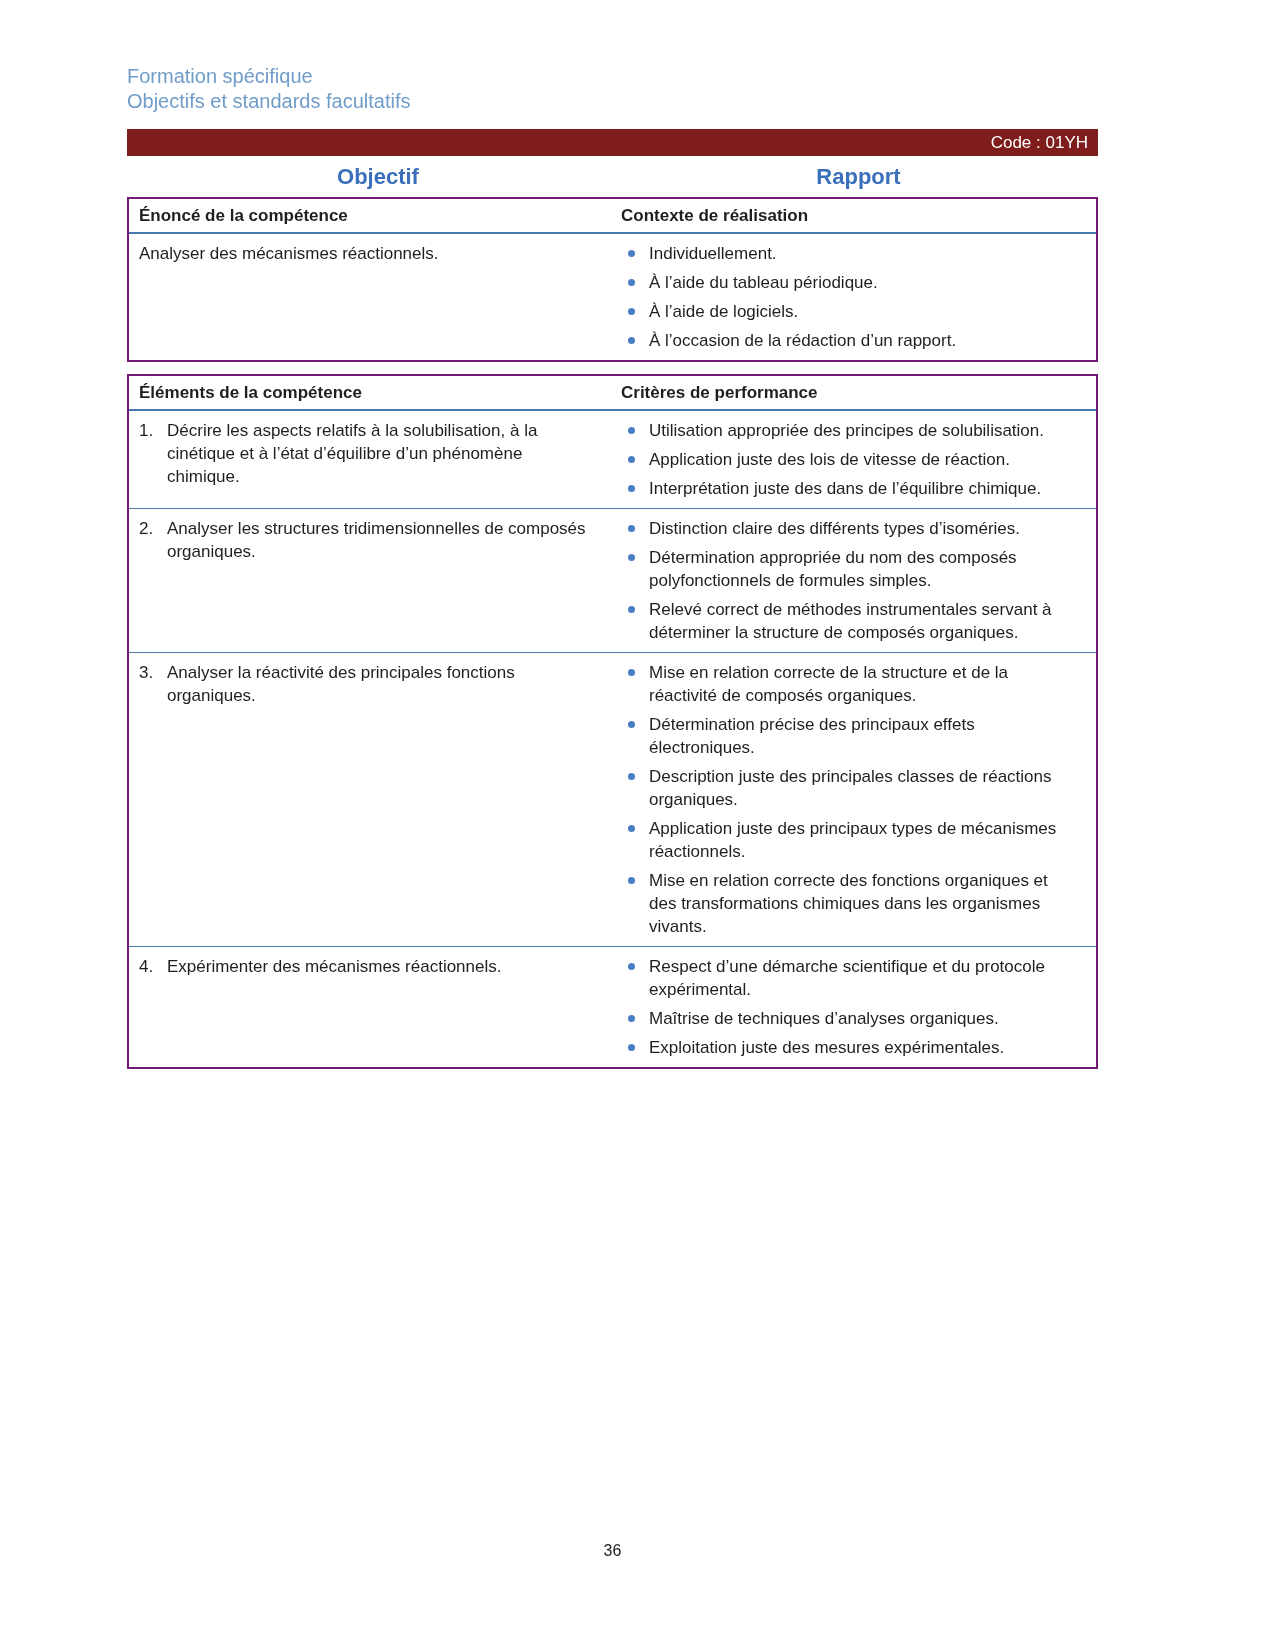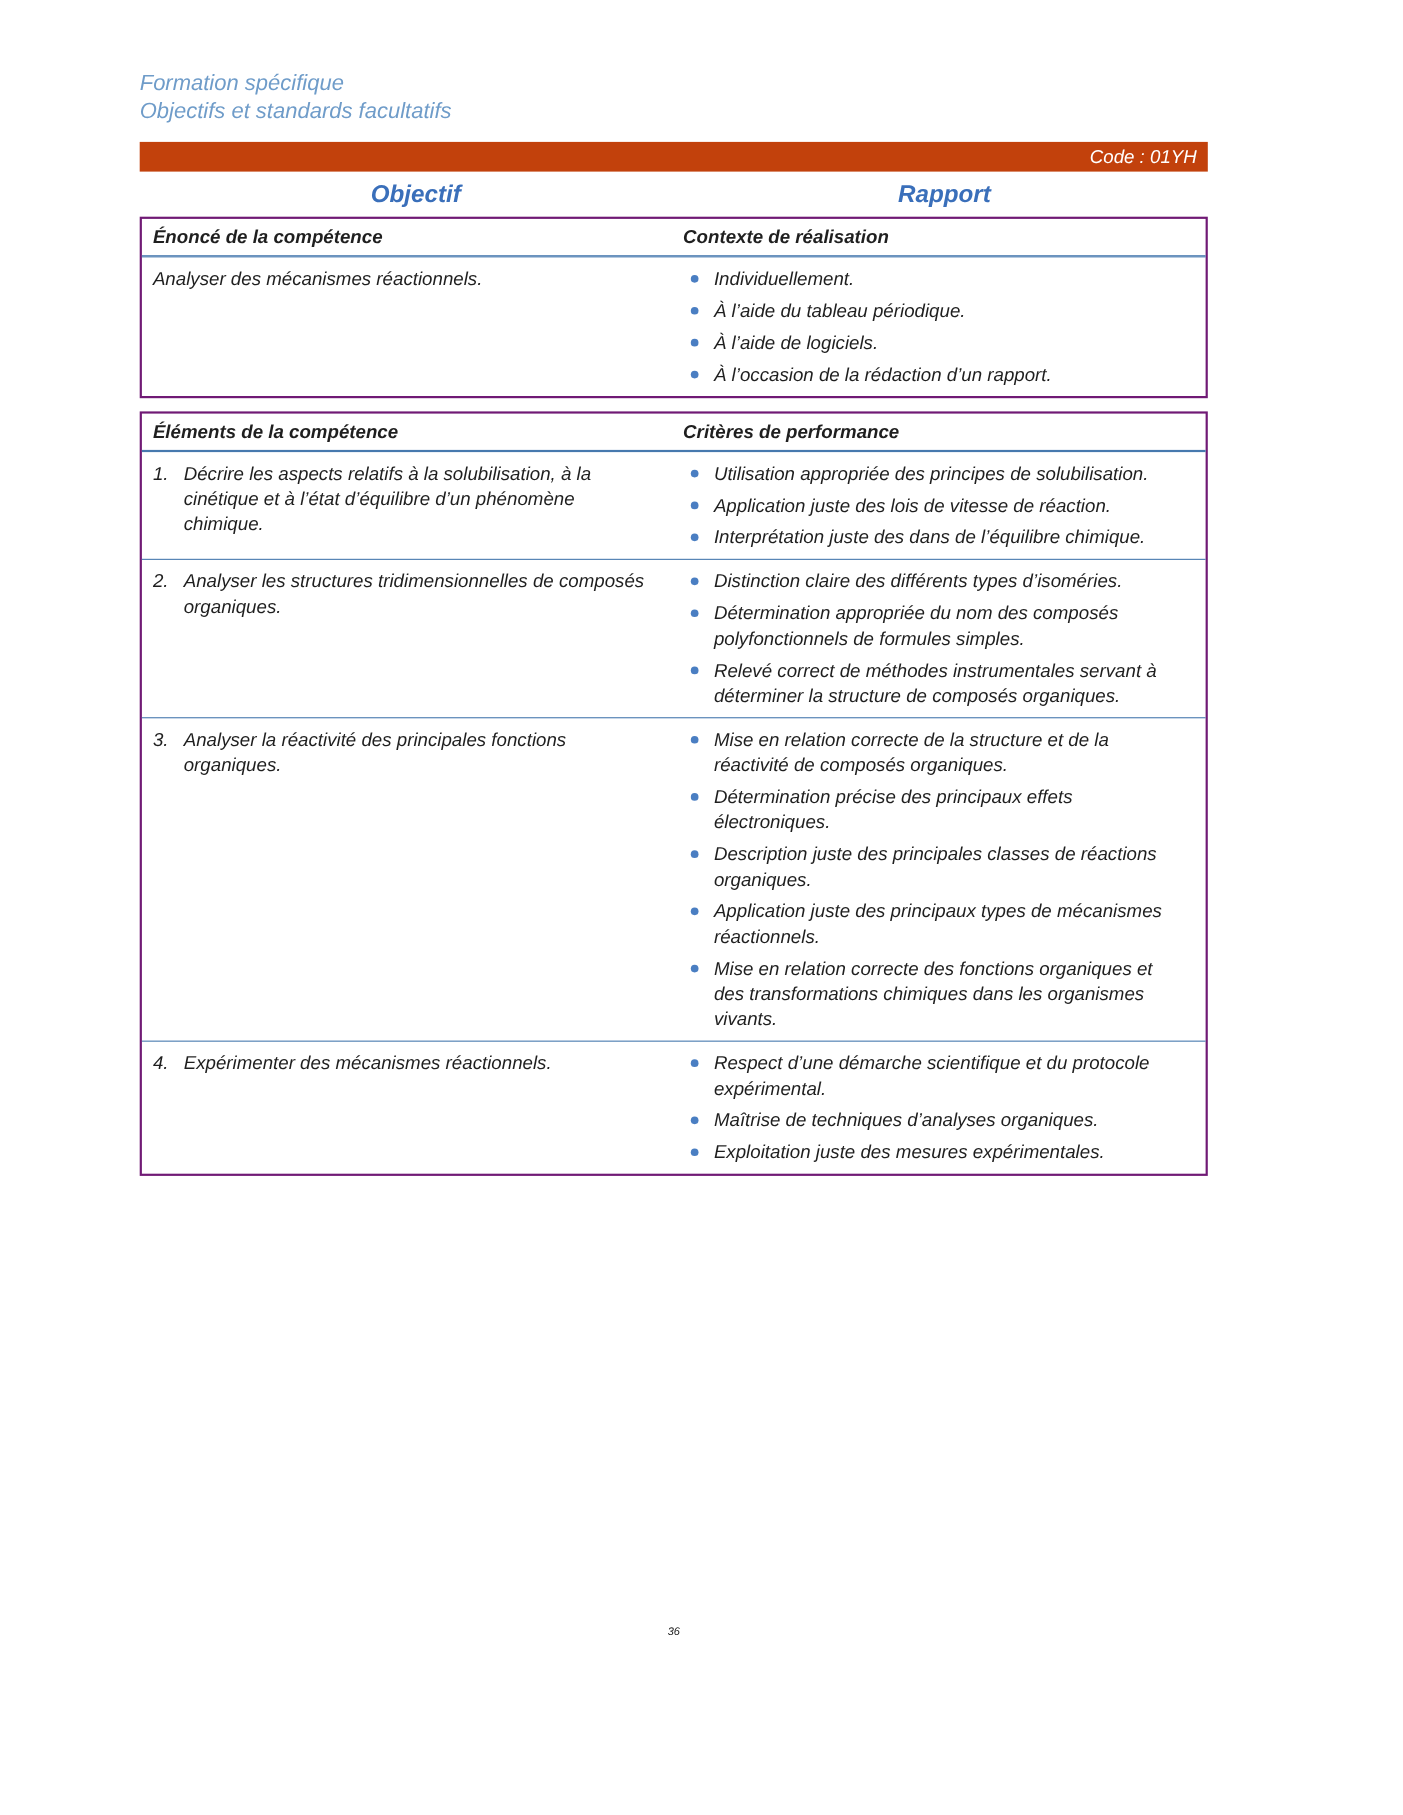--- a/index.html
+++ b/index.html
@@ -8,38 +8,37 @@
     background: #ffffff;
     font-family: "Liberation Sans", sans-serif;
     color: #1f1f1f;
   }
   .page {
     position: relative;
     width: 1275px;
     height: 1650px;
     background: #ffffff;
     overflow: hidden;
-    font-style: italic;
   }
   .content {
     position: absolute;
     left: 127px;
     top: 64px;
     width: 971px;
   }
   
   .doc-header {
     color: #6f9cc9;
     font-size: 20px;
     line-height: 25px;
     margin-bottom: 15px;
   }
   
   .code-banner {
-    background: #c2410c;
+    background: #7f1d1d;
     height: 27px;
     line-height: 27px;
     color: #ffffff;
     font-size: 17px;
     text-align: right;
     padding-right: 10px;
     box-sizing: border-box;
   }
   
   .col-titles {
@@ -102,25 +101,25 @@
     position: absolute;
     left: 7px;
     top: 8px;
     width: 7px;
     height: 7px;
     border-radius: 50%;
     background: #4a7ec2;
   }
   .page-number {
     position: absolute;
-    top: 1478px;
+    top: 1542px;
     left: 127px;
     width: 971px;
     text-align: center;
-    font-size: 10px;
+    font-size: 16px;
     color: #222222;
   }
 </style>
 </head>
 <body>
 
 <div class="page">
   <div class="content">
 
     <div class="doc-header">

